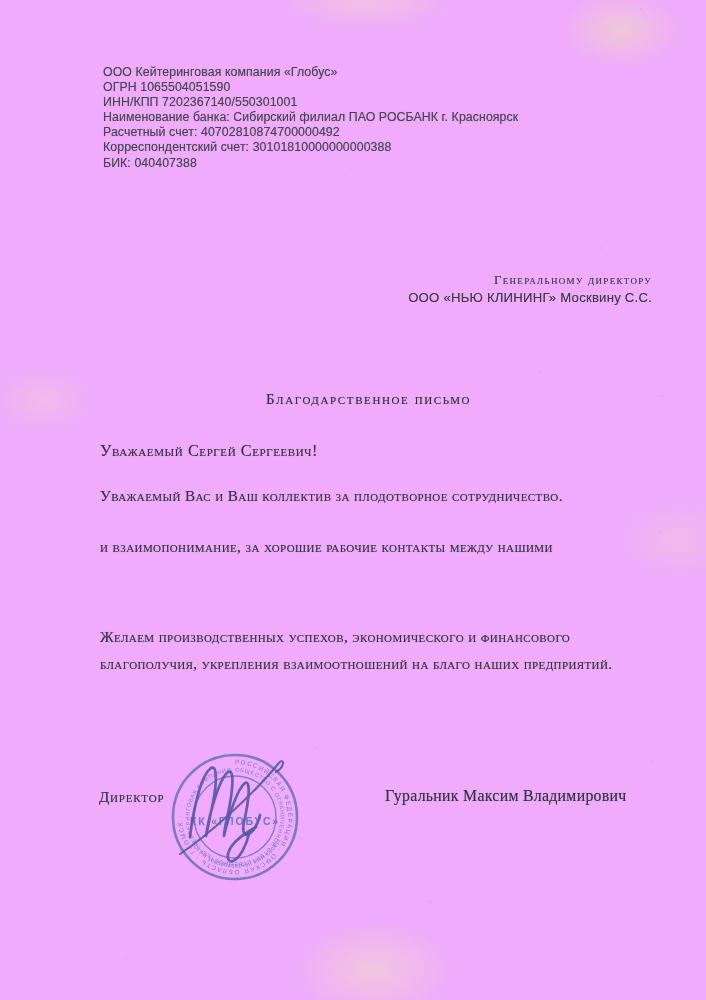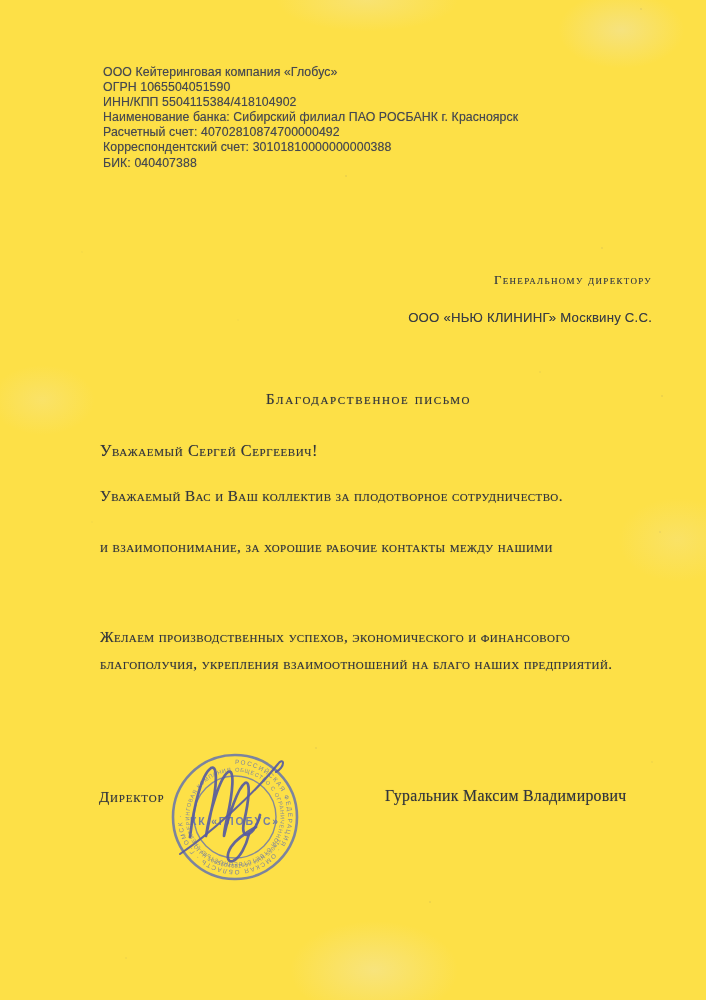--- a/index.html
+++ b/index.html
@@ -3,21 +3,21 @@
 <meta charset="utf-8">
 <style>
   html, body { margin: 0; padding: 0; background: #e8e6df; }
   * { box-sizing: border-box; }
 
   .page {
     position: relative;
     width: 706px;
     height: 1000px;
     margin: 0 auto;
-    background: #fde047;
+    background: #f0abfc;
     overflow: hidden;
     font-family: "Liberation Serif", serif;
   }
 
   
   .stains {
     position: absolute; inset: 0; pointer-events: none;
     background:
       radial-gradient(90px 55px at 88% 3%,  rgba(238,228,182,.50), transparent 70%),
       radial-gradient(130px 45px at 52% 0%, rgba(240,231,187,.38), transparent 70%),
@@ -49,21 +49,21 @@
     text-shadow: 0 0 0.7px rgba(69,72,79,.5);
   }
 
   .addressee { position: absolute; right: 54px; top: 272px; text-align: right; color: #383c43; }
   .addressee-line1 {
     font-variant: small-caps; font-size: 13px; letter-spacing: 1.3px;
     text-shadow: 0 0 0.6px rgba(56,60,67,.5);
   }
   .addressee-line2 {
     font-family: "Liberation Sans", sans-serif; font-size: 13.2px;
-    margin-top: 22px; letter-spacing: 0.2px;
+    margin-top: 2px; letter-spacing: 0.2px;
     text-shadow: 0 0 0.6px rgba(56,60,67,.45);
   }
 
   .letter-title {
     position: absolute; left: 100px; top: 391px; width: 537px; text-align: center;
     font-variant: small-caps; font-size: 15px; letter-spacing: 1.6px;
     color: #33363c; text-shadow: 0 0 0.7px rgba(51,54,60,.55);
   }
 
   .salutation {
@@ -116,21 +116,21 @@
 </head>
 <body>
 
 <div class="page">
 
   <div class="stains"></div>
 
   <div class="company-header">
     <div>ООО Кейтеринговая компания «Глобус»</div>
     <div>ОГРН 1065504051590</div>
-    <div>ИНН/КПП 5504115384/418104902</div>
+    <div>ИНН/КПП 7202367140/550301001</div>
     <div>Наименование банка: Сибирский филиал ПАО РОСБАНК г. Красноярск</div>
     <div>Расчетный счет: 40702810874700000492</div>
     <div>Корреспондентский счет: 30101810000000000388</div>
     <div>БИК: 040407388</div>
   </div>
 
   <div class="addressee">
     <div class="addressee-line1">Генеральному директору</div>
     <div class="addressee-line2">ООО «НЬЮ КЛИНИНГ» Москвину С.С.</div>
   </div>

